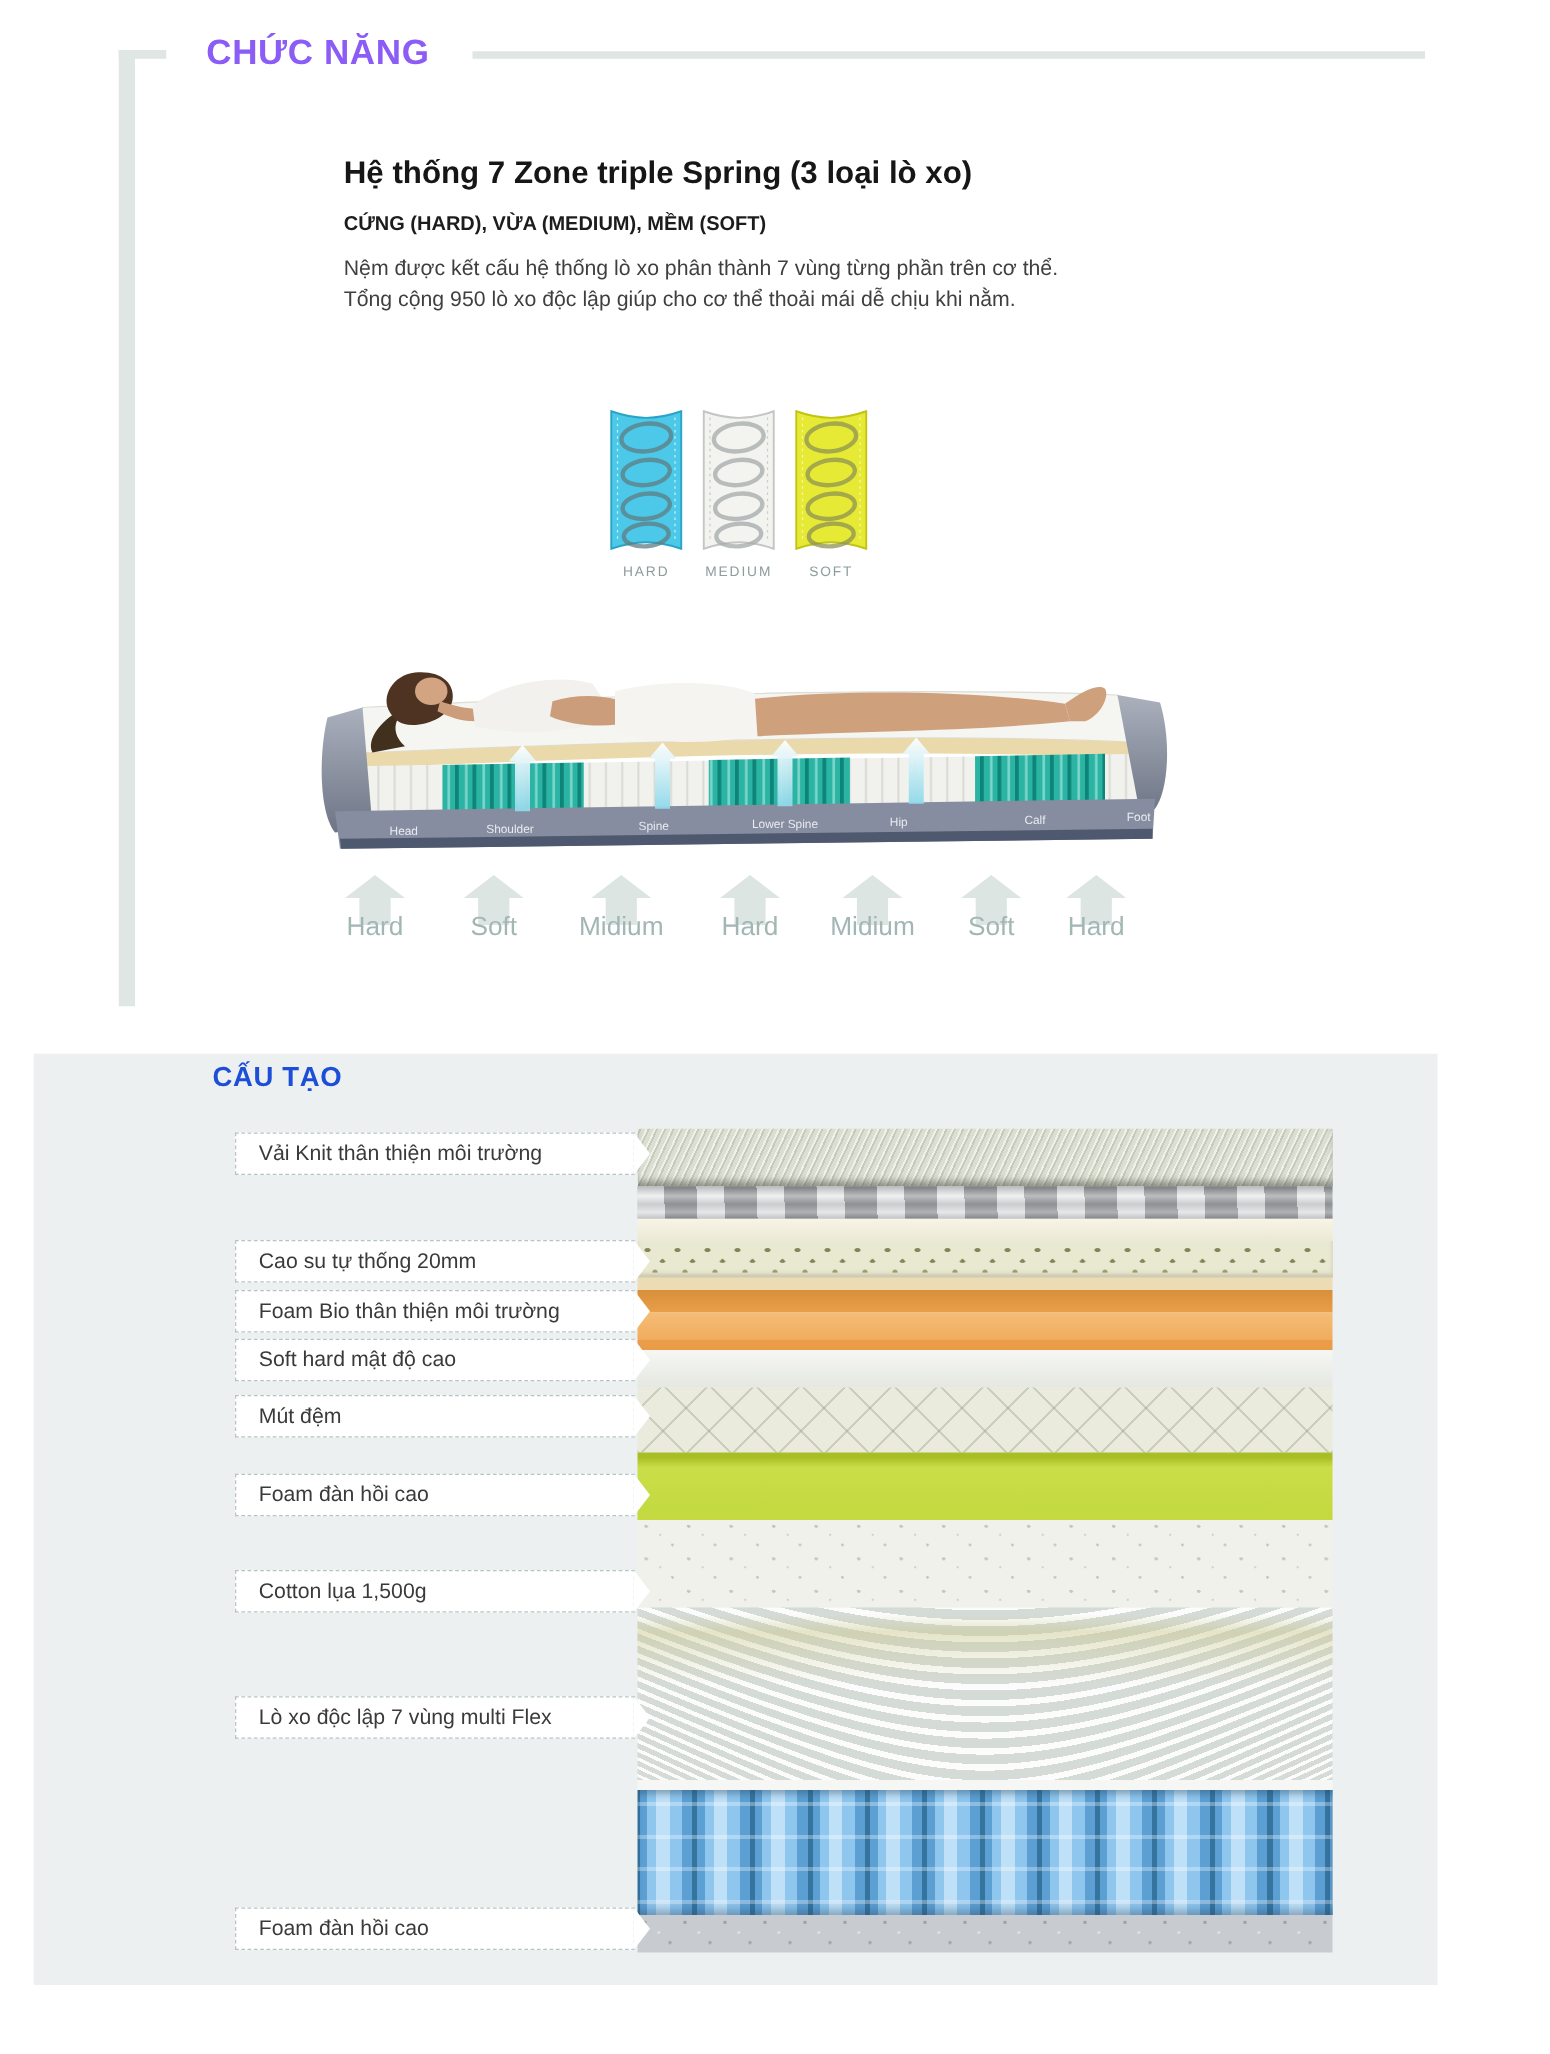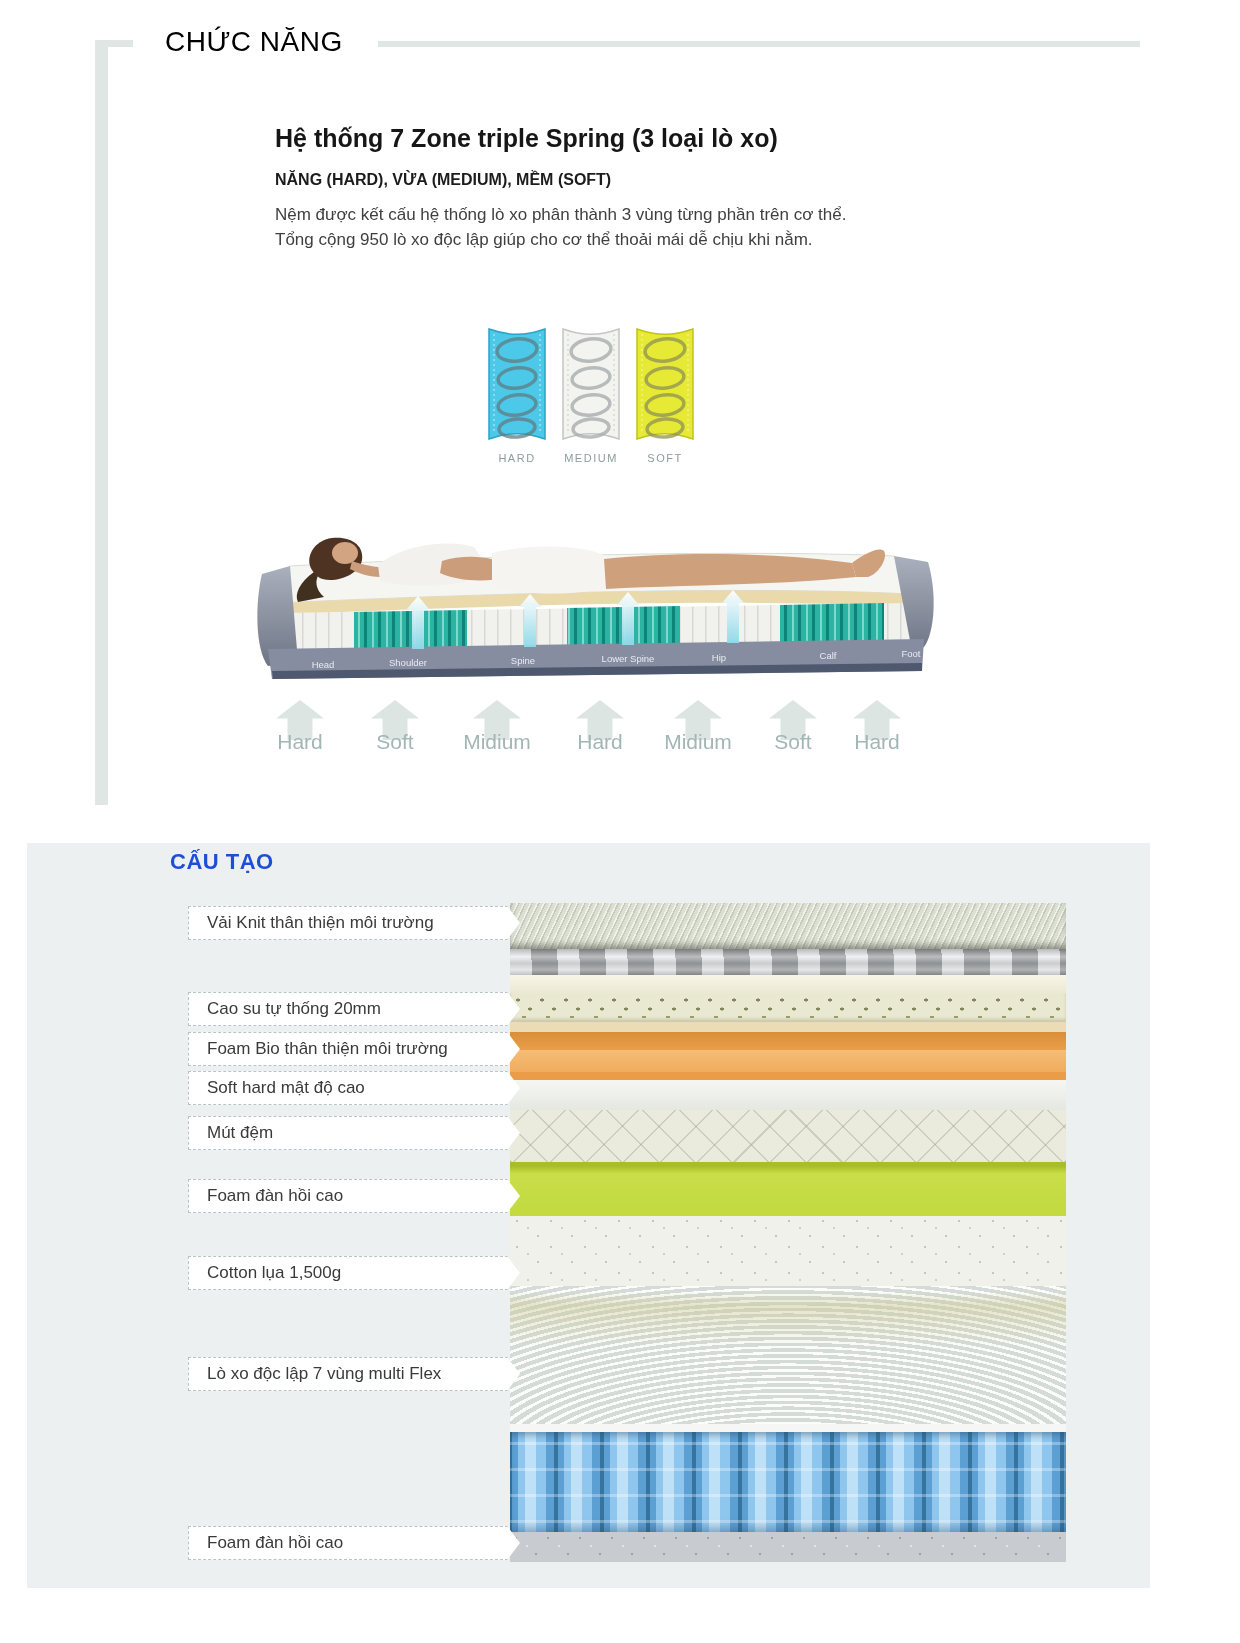--- a/index.html
+++ b/index.html
@@ -2,21 +2,21 @@
 <html><head>
 <meta charset="utf-8">
 <style>
   * { margin:0; padding:0; box-sizing:border-box; }
   body { background:#fff; font-family:"Liberation Sans", sans-serif; }
   .page { position:relative; width:1240px; height:1643px; background:#ffffff; overflow:hidden; }
 
   
   .bracket-v { position:absolute; left:95px; top:40px; width:13px; height:765px; background:#dfe6e4; }
   .bracket-h { position:absolute; left:95px; top:40px; width:38px; height:7px; background:#dfe6e4; }
-  .sec1-heading { position:absolute; left:165px; top:26px; font-size:28px; font-weight:normal; color:#000000; letter-spacing:0.5px; }
+  .sec1-heading { position:absolute; left:165px; top:26px; font-size:28px; font-weight:bold; color:#8b5cf6; letter-spacing:0.5px; }
   .sec1-divider { position:absolute; left:378px; top:41px; width:762px; height:6px; background:#dfe6e4; }
 
   .sec1-title { position:absolute; left:275px; top:124px; font-size:25px; font-weight:bold; color:#161616; }
   .sec1-subtitle { position:absolute; left:275px; top:171px; font-size:16px; font-weight:bold; color:#1c1c1c; }
   .sec1-desc { position:absolute; left:275px; top:202px; font-size:17px; color:#3f3f3f; line-height:25px; }
 
   
   .springs-row { position:absolute; left:486px; top:322px; display:flex; gap:12px; }
   .pocket-wrap { width:62px; display:flex; flex-direction:column; align-items:center; }
   .pocket-label { margin-top:6px; font-size:11px; letter-spacing:1.5px; color:#8d9c9c; }
@@ -91,23 +91,23 @@
 <body>
 
 <div class="page">
 
   <div class="bracket-v"></div>
   <div class="bracket-h"></div>
   <div class="sec1-heading">CHỨC NĂNG</div>
   <div class="sec1-divider"></div>
 
   <div class="sec1-title">Hệ thống 7 Zone triple Spring (3 loại lò xo)</div>
-  <div class="sec1-subtitle">NĂNG (HARD), VỪA (MEDIUM), MỀM (SOFT)</div>
+  <div class="sec1-subtitle">CỨNG (HARD), VỪA (MEDIUM), MỀM (SOFT)</div>
   <div class="sec1-desc">
-    <div>Nệm được kết cấu hệ thống lò xo phân thành 3 vùng từng phần trên cơ thể.</div>
+    <div>Nệm được kết cấu hệ thống lò xo phân thành 7 vùng từng phần trên cơ thể.</div>
     <div>Tổng cộng 950 lò xo độc lập giúp cho cơ thể thoải mái dễ chịu khi nằm.</div>
   </div>
 
   <div class="springs-row">
     <div class="pocket-wrap">
       <svg width="62" height="124" viewBox="0 0 62 124">
         <path d="M3,7 C23,14 39,14 59,7 L59,117 C39,110 23,110 3,117 Z" fill="#4cc8e9" stroke="#29a4c6" stroke-width="1.5"></path>
         <line x1="8" y1="12" x2="8" y2="112" stroke="#ffffff" stroke-width="1" stroke-dasharray="2 3" opacity=".7"></line>
         <line x1="54" y1="12" x2="54" y2="112" stroke="#ffffff" stroke-width="1" stroke-dasharray="2 3" opacity=".7"></line>
         <g fill="none" stroke="#5f7d82" stroke-width="3.5" opacity=".75">

